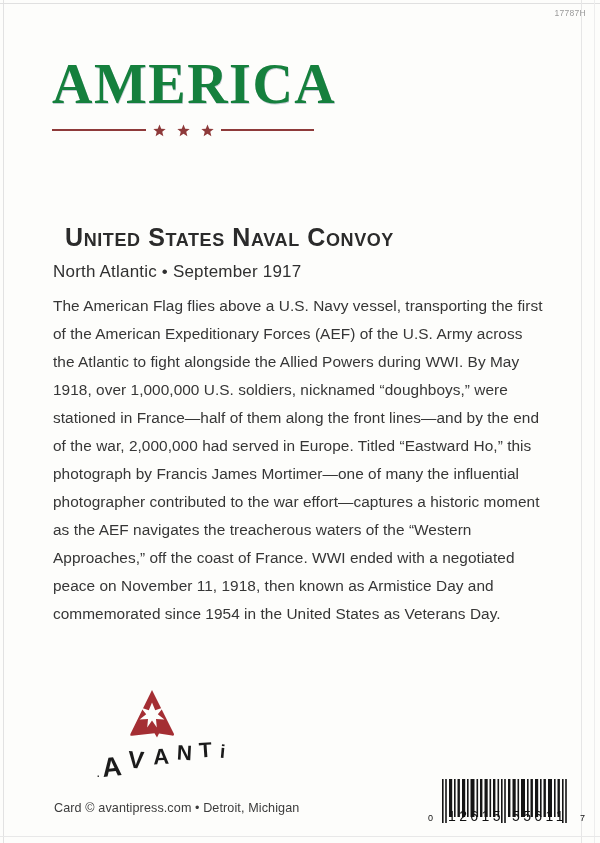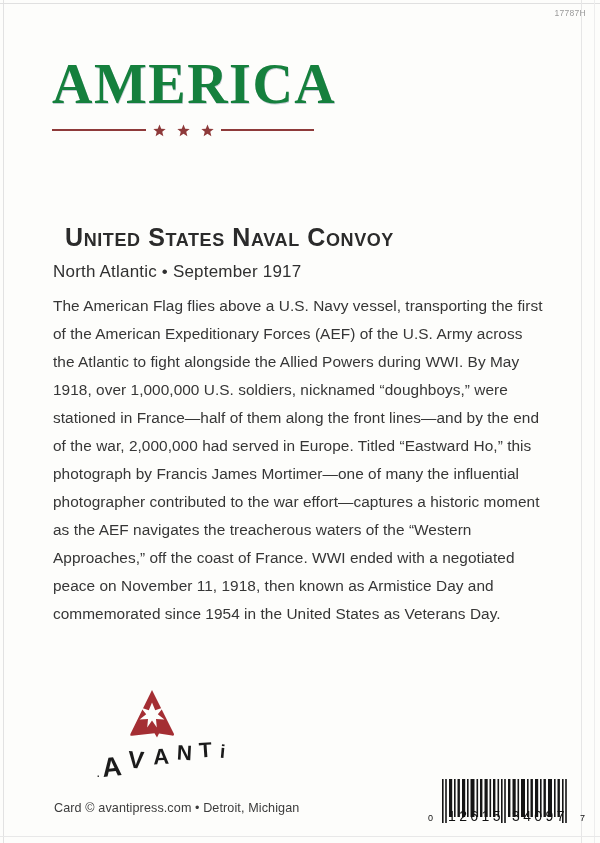--- a/index.html
+++ b/index.html
@@ -324,17 +324,17 @@
         <rect x="113" y="0" width="1.6" height="38"></rect>
         <rect x="116.5" y="0" width="2.4" height="38"></rect>
         <rect x="121" y="0" width="1.6" height="44"></rect>
         <rect x="124.2" y="0" width="1.6" height="44"></rect>
       </g>
     </svg>
   </div>
   <div class="upc-digits">
     <span class="upc-lead">0</span>
     <span class="upc-group1">12615</span>
-    <span class="upc-group2">34097</span>
+    <span class="upc-group2">55611</span>
     <span class="upc-trail">7</span>
   </div>
 
 </div>
 
 </body></html>

